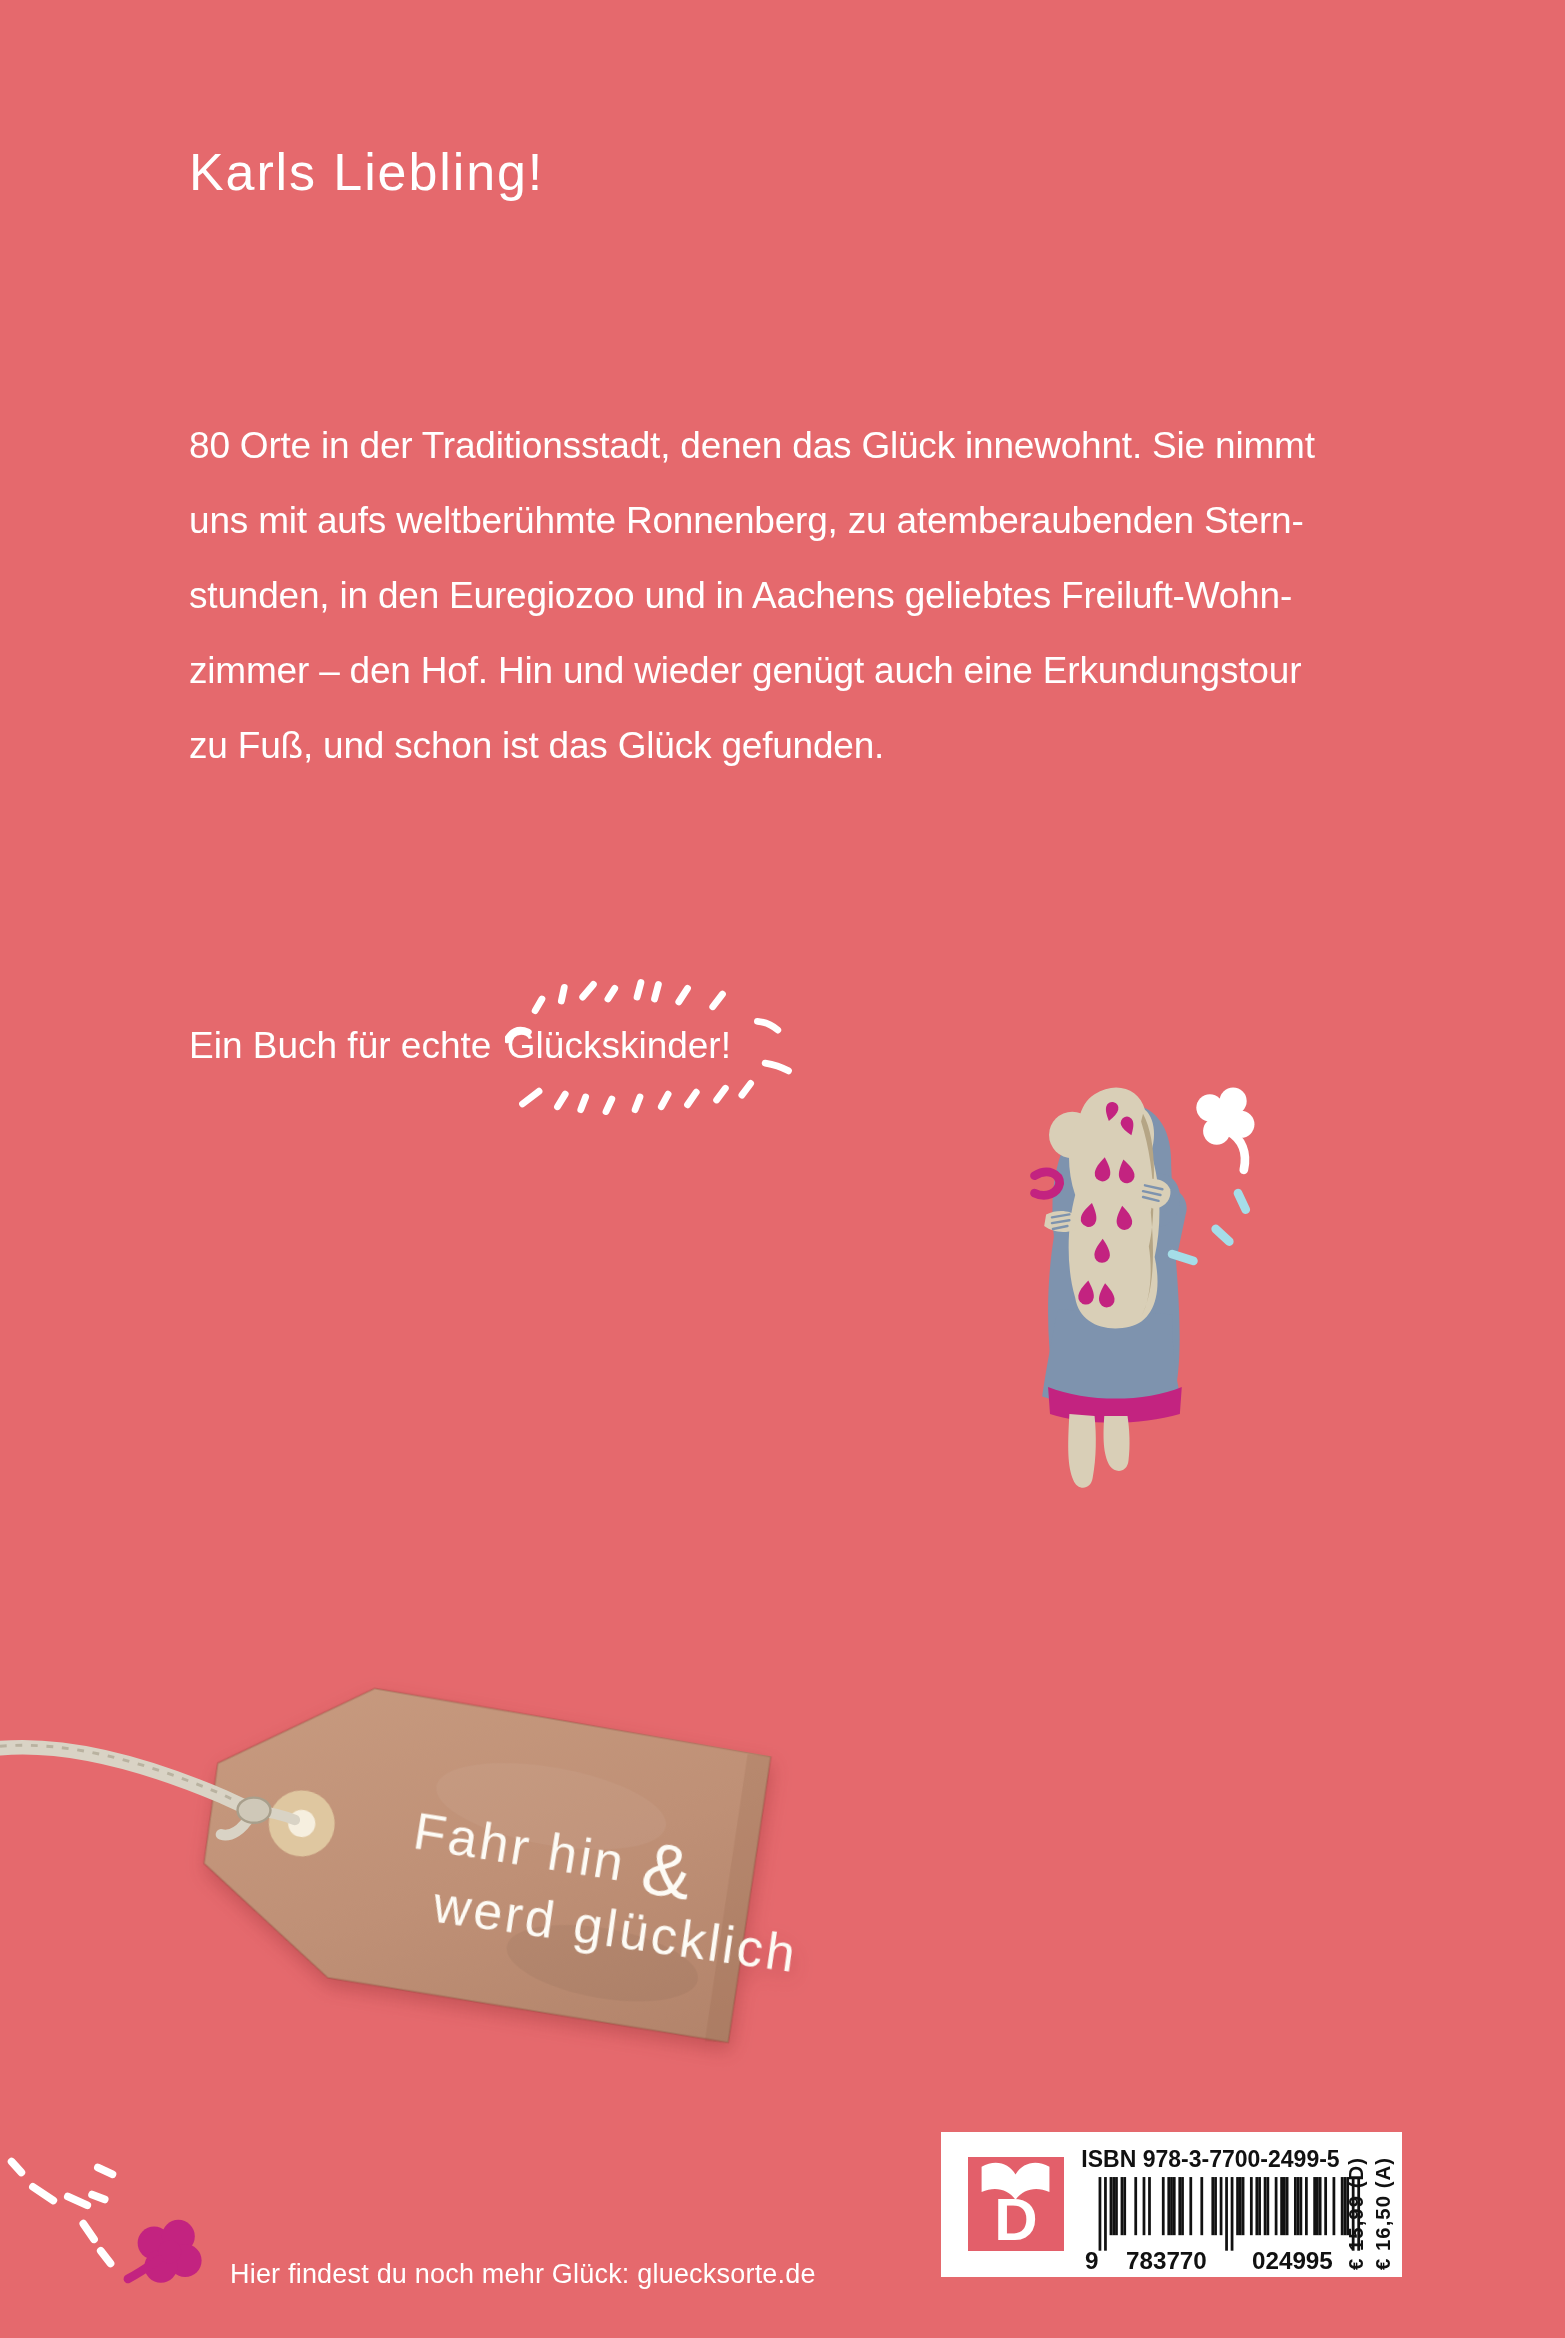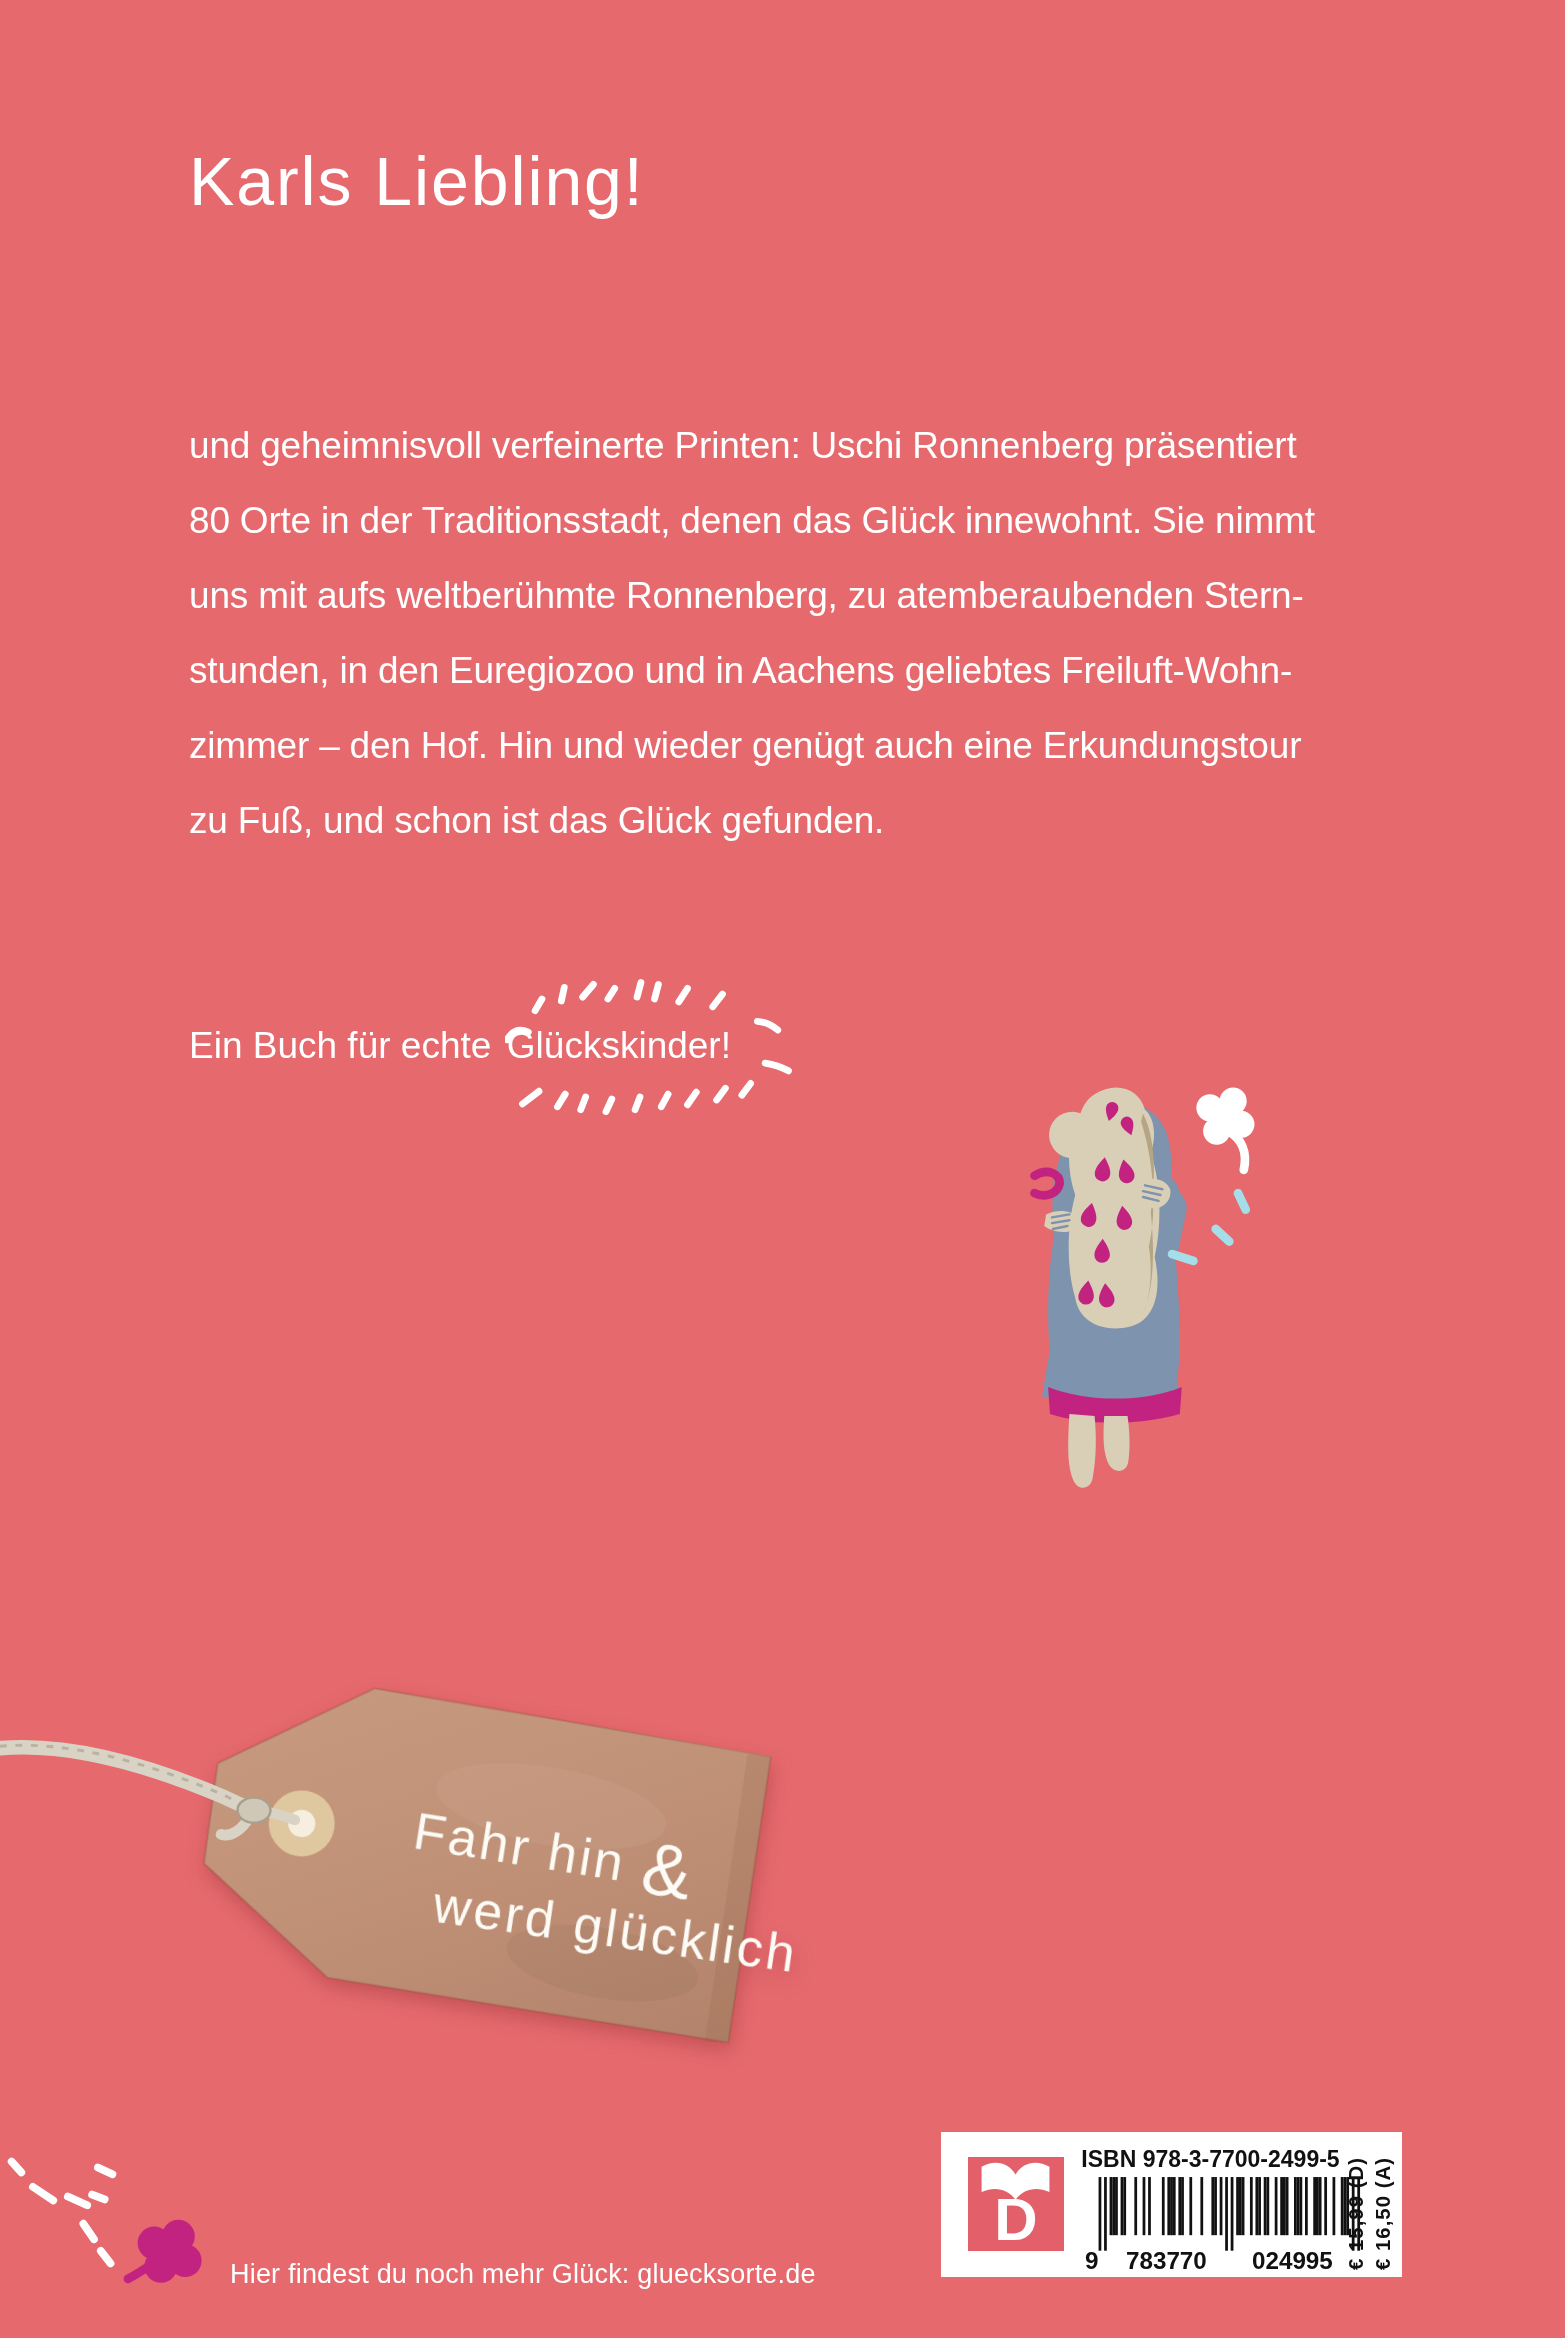--- a/index.html
+++ b/index.html
@@ -1,18 +1,18 @@
 <!DOCTYPE html>
 <html style="--background: #e5696d; --magenta: #c32380; --logo_red: #e35f6a; --tag_brown: #c2927697; --ring_cream: #dfc7a0; --string_beige: #d9d3c5; --ill_blue: #7e93ae; --ill_cream: #d9cfb7; --ill_shadow: #b5a585; --ill_lightblue: #a5dde8;"><head>
 <meta charset="utf-8">
 <style>
   html,body{margin:0;padding:0;background:#888;}
   .page{position:relative;width:1565px;height:2339px;background:var(--background,#e5696d);
         overflow:hidden;font-family:"Liberation Sans",sans-serif;color:#fff;}
-  .title{position:absolute;left:189px;top:142px;font-size:68px;font-weight:normal;
+  .title{position:absolute;left:189px;top:142px;font-size:52px;font-weight:normal;
          letter-spacing:1.9px;white-space:nowrap;margin:0;}
   .blurb{position:absolute;left:189px;top:408px;font-size:37px;line-height:75px;
          letter-spacing:-0.2px;white-space:nowrap;}
   .tagline{position:absolute;left:189px;top:1025px;font-size:37px;white-space:nowrap;}
   .tagline .hl{margin-left:15.5px;margin-top:8px;}
   .sunburst{position:absolute;left:505px;top:966px;}
   .figure{position:absolute;left:1019px;top:1067px;}
   
   .tag-wrap{position:absolute;left:205px;top:1675px;width:563px;height:297px;
             transform:rotate(10deg);transform-origin:92px 146px;
@@ -57,21 +57,20 @@
   .tag-body{fill:url(#tg);stroke:rgba(115,60,40,.22);stroke-width:2;stroke-linejoin:round;}
 </style>
 </head>
 <body>
 
 <div class="page">
 
   <h1 class="title">Karls Liebling!</h1>
 
   <div class="blurb">
-    <div>und geheimnisvoll verfeinerte Printen: Uschi Ronnenberg präsentiert</div>
     <div>80 Orte in der Traditionsstadt, denen das Glück innewohnt. Sie nimmt</div>
     <div>uns mit aufs weltberühmte Ronnenberg, zu atemberaubenden Stern-</div>
     <div>stunden, in den Euregiozoo und in Aachens geliebtes Freiluft-Wohn-</div>
     <div>zimmer – den Hof. Hin und wieder genügt auch eine Erkundungstour</div>
     <div>zu Fuß, und schon ist das Glück gefunden.</div>
   </div>
 
   <div class="tagline">
     <span>Ein Buch für echte</span><span class="hl">Glückskinder!</span>
   </div>

